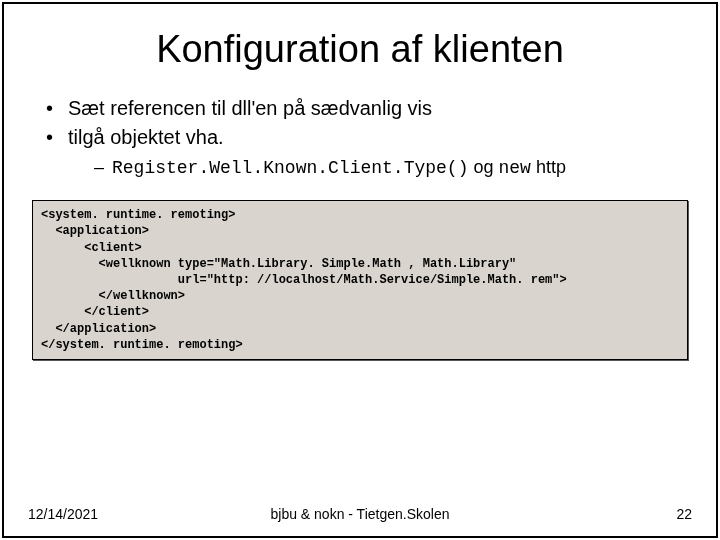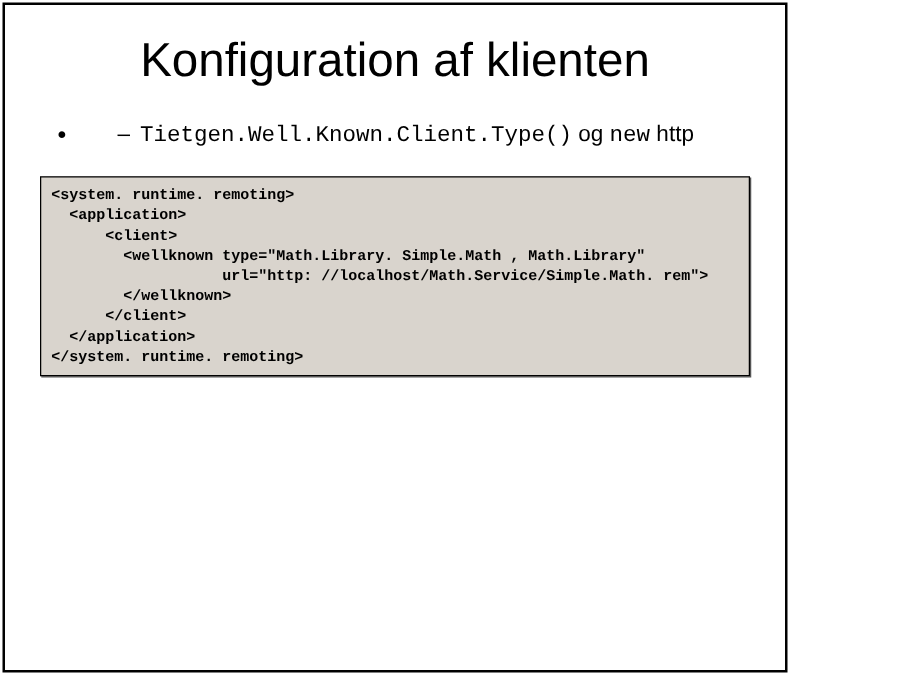--- a/index.html
+++ b/index.html
@@ -7,21 +7,21 @@
     margin: 0;
     padding: 0;
     width: 720px;
     height: 540px;
     background: #fff;
     font-family: Arial, Helvetica, sans-serif;
     color: #000;
   }
   .page {
     border: 2px solid #000;
-    width: 628px;
+    width: 716px;
     height: 536px;
     margin: 2px;
     position: relative;
     padding: 12px 24px 0 24px;
   }
   h1 {
     font-size: 38px;
     font-weight: 400;
     text-align: center;
     margin: 12px 0 24px 0;
@@ -93,33 +93,40 @@
   }
 </style>
 </head>
 <body>
 
 <div class="page">
 
   <h1>Konfiguration af klienten</h1>
 
   <ul class="main">
+    <li>Sæt referencen til dll'en på sædvanlig vis</li>
     <li>
+      <span>tilgå objektet vha.</span>
       <ul class="sub">
         <li>
-          <span class="mono">Tietgen.Well.Known.Client.Type()</span><span> og </span><span class="mono">new</span><span> http</span>
+          <span class="mono">Register.Well.Known.Client.Type()</span><span> og </span><span class="mono">new</span><span> http</span>
         </li>
       </ul>
     </li>
   </ul>
 
   <div class="codebox"><span class="b">&lt;system. runtime. remoting&gt;</span>
 <span class="b">  &lt;application&gt;</span>
 <span class="b">      &lt;client&gt;</span>
 <span class="b">        &lt;wellknown </span><span class="b">type</span><span class="b">="Math.Library. Simple.Math , Math.Library"</span>
 <span>                   </span><span class="b">url</span><span class="b">="http: //localhost/Math.Service/Simple.Math. rem"&gt;</span>
 <span class="b">        &lt;/wellknown&gt;</span>
 <span class="b">      &lt;/client&gt;</span>
 <span class="b">  &lt;/application&gt;</span>
 <span class="b">&lt;/system. runtime. remoting&gt;</span></div>
 
+  <div class="footer">
+    <span>12/14/2021</span>
+    <span class="center">bjbu &amp; nokn - Tietgen.Skolen</span>
+    <span>22</span>
+  </div>
 
 </div>
 
 </body></html>

